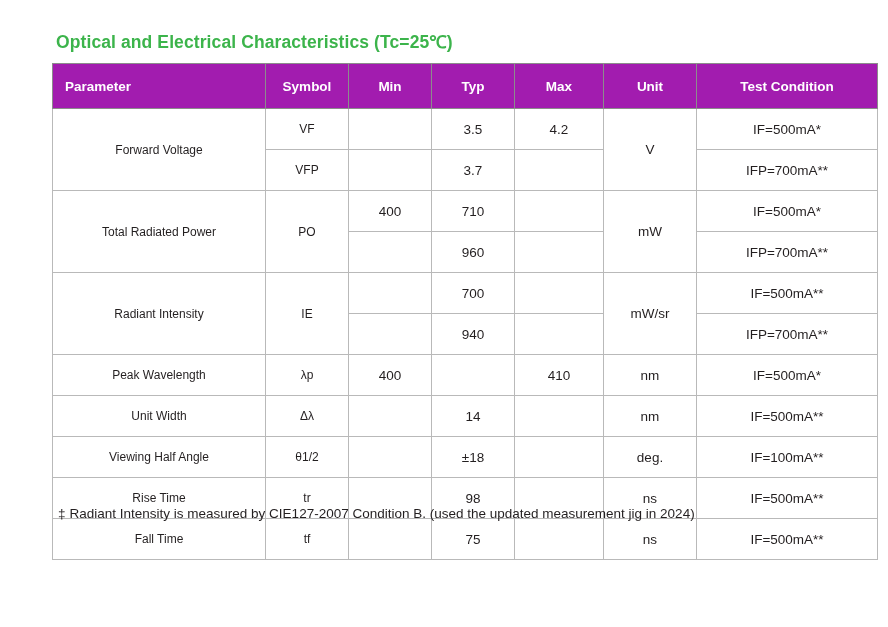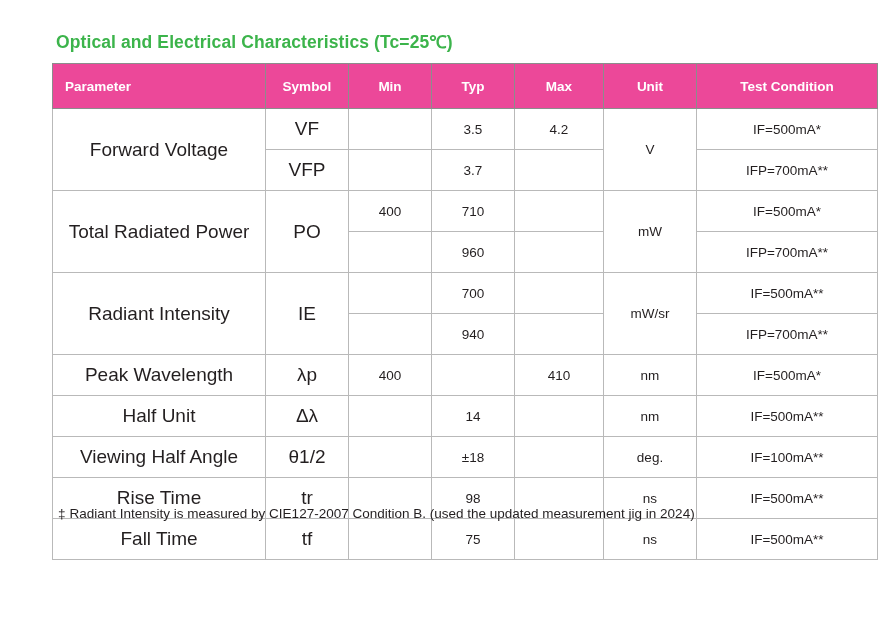--- a/index.html
+++ b/index.html
@@ -59,37 +59,37 @@
   table.spec th, table.spec td {
     border: 1px solid #b9b9b9;
     padding: 0;
     height: 40px;
     text-align: center;
     vertical-align: middle;
     color: #231f20;
     font-weight: normal;
   }
   table.spec thead th {
-    background: #ec4899;
+    background: #a21caf;
     color: #ffffff;
     font-weight: bold;
     font-size: 13.5px;
     height: 44px;
     border: 1px solid #8c8c8c;
   }
   table.spec thead th.left-head {
     text-align: left;
     padding-left: 12px;
   }
   td.param {
     text-align: left;
     padding-left: 12px;
-    font-size: 19px;
-  }
-  td.symbol { font-size: 19px; }
+    font-size: 12px;
+  }
+  td.symbol { font-size: 12px; }
   td.val { font-size: 13.5px; }
   td.unit { font-size: 13.5px; }
   td.cond { font-size: 13.5px; }
   .footnotes {
     position: absolute;
     left: 58px;
     top: 505px;
     width: 800px;
   }
   .footnote {
@@ -175,21 +175,21 @@
       <tr>
         <td class="param">Peak Wavelength</td>
         <td class="symbol">λp</td>
         <td class="val">400</td>
         <td class="val"></td>
         <td class="val">410</td>
         <td class="unit">nm</td>
         <td class="cond">IF=500mA*</td>
       </tr>
       <tr>
-        <td class="param">Half Unit</td>
+        <td class="param">Unit Width</td>
         <td class="symbol">Δλ</td>
         <td class="val"></td>
         <td class="val">14</td>
         <td class="val"></td>
         <td class="unit">nm</td>
         <td class="cond">IF=500mA**</td>
       </tr>
       <tr>
         <td class="param">Viewing Half Angle</td>
         <td class="symbol">θ1/2</td>

